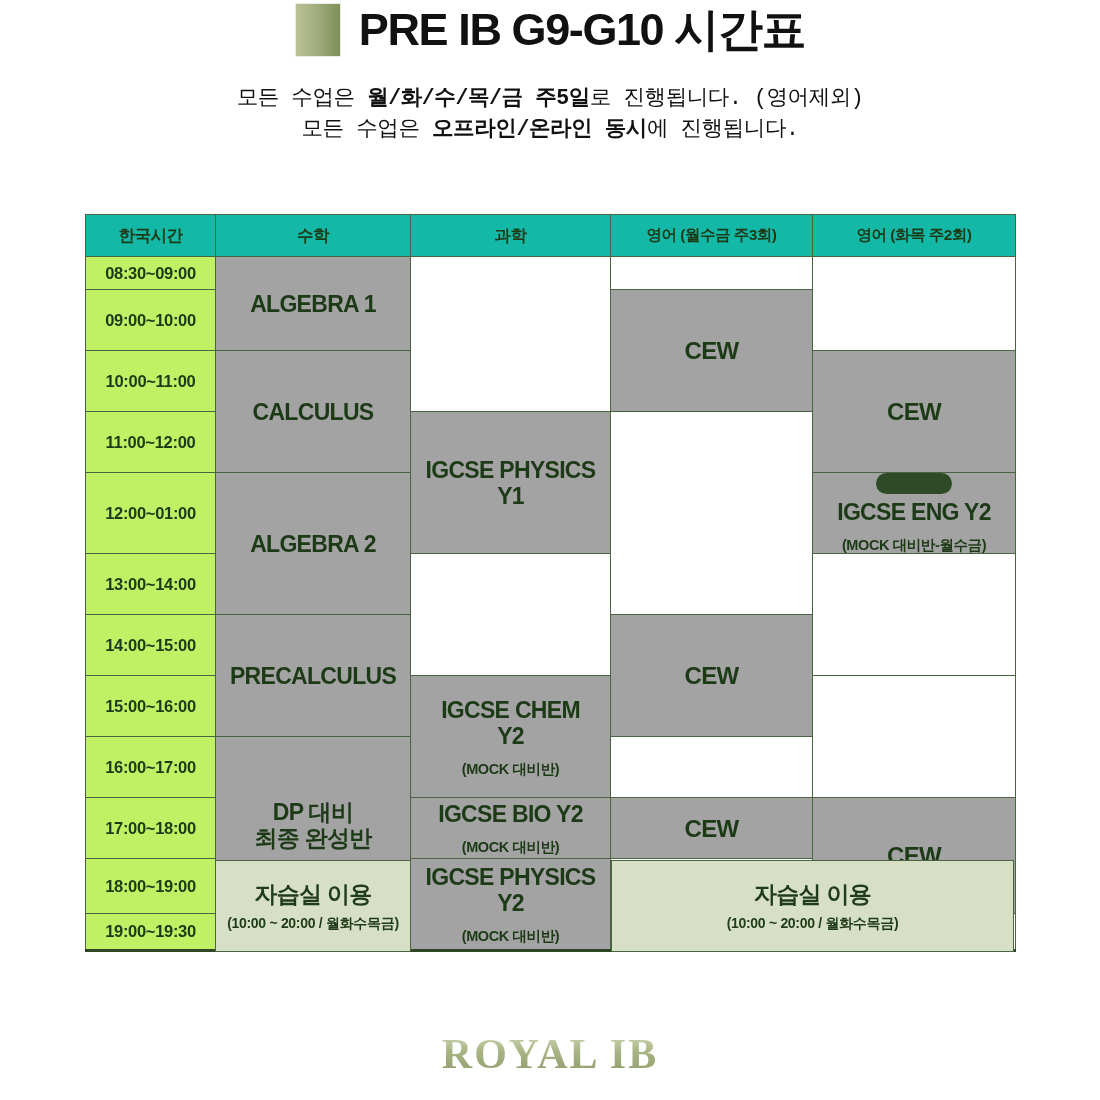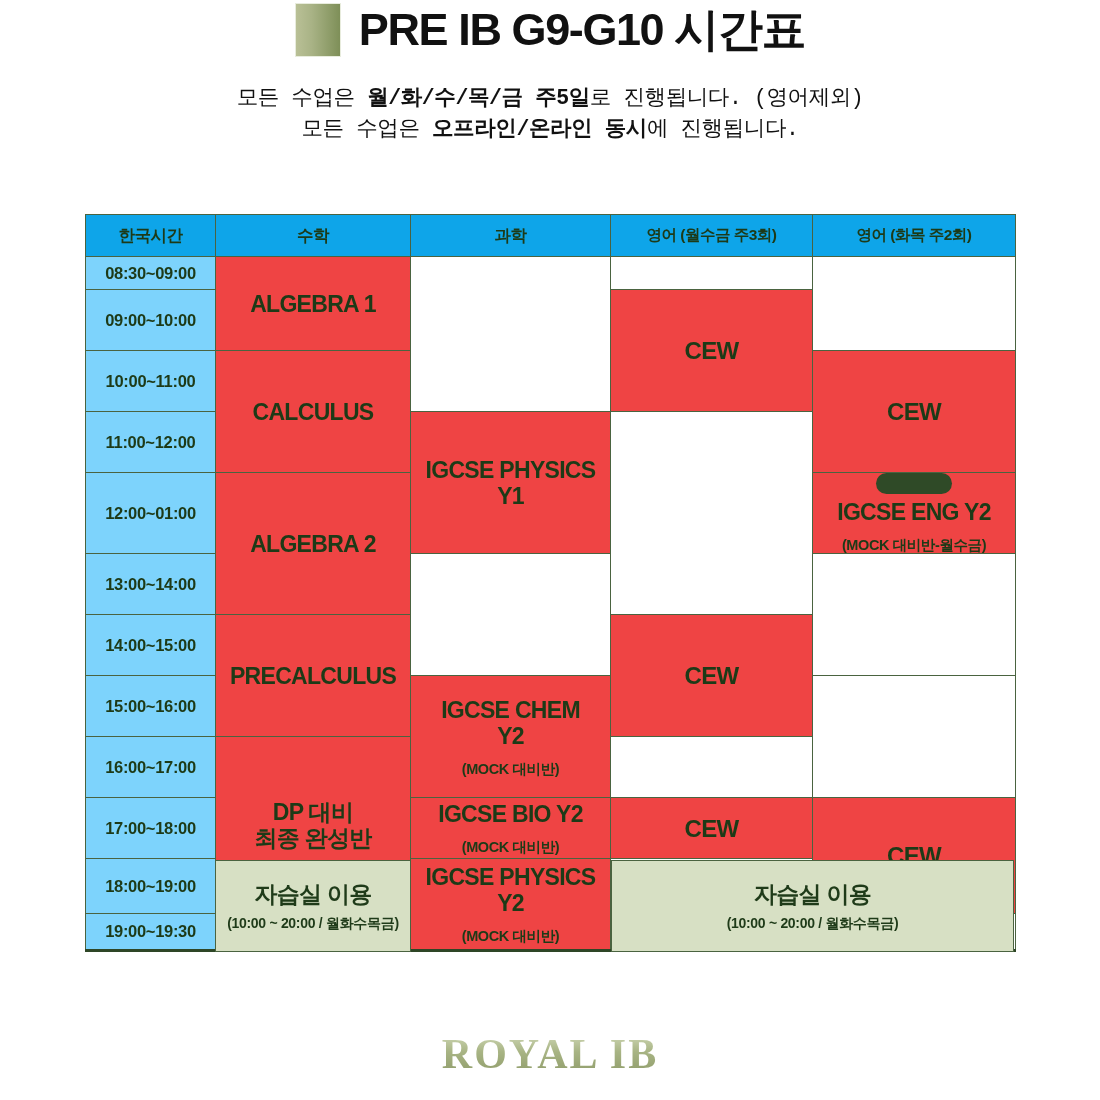--- a/index.html
+++ b/index.html
@@ -85,38 +85,38 @@
   }
   table.grid td, table.grid th {
     border: 1px solid #4a6340;
     text-align: center;
     vertical-align: middle;
     color: #1d3a17;
     padding: 0;
   }
 
   .colhead {
-    background: #0ea5e9;
+    background: #14b8a6;
     height: 42px;
     font-size: 16.5px;
     font-weight: 700;
     letter-spacing: -0.5px;
   }
   .colhead.small { font-size: 15.5px; }
 
   .time-cell {
     width: 130px;
     font-size: 16.5px;
     font-weight: 700;
     letter-spacing: -0.3px;
-    background: #7dd3fc;
+    background: #bef264;
   }
 
   .subject {
-    background: #ef4444;
+    background: #a3a3a3;
     font-size: 23px;
     font-weight: 700;
     letter-spacing: -0.7px;
     line-height: 1.13;
   }
   .subject .sub-note {
     display: block;
     font-size: 14.5px;
     font-weight: 600;
     letter-spacing: -0.4px;

